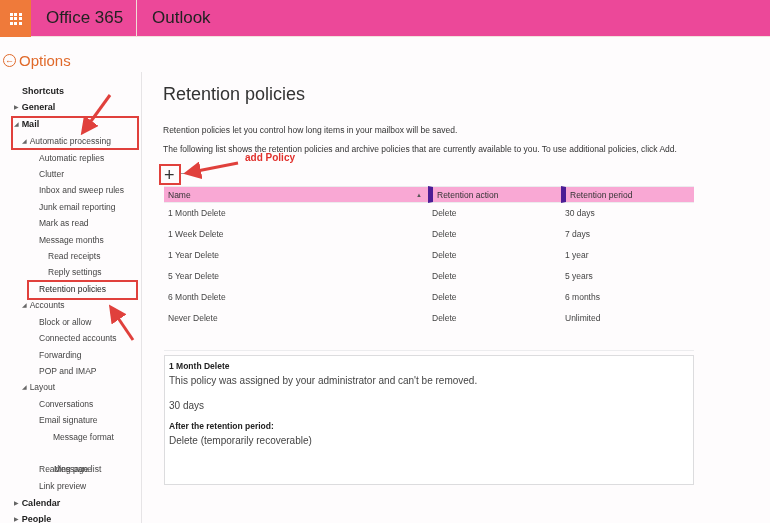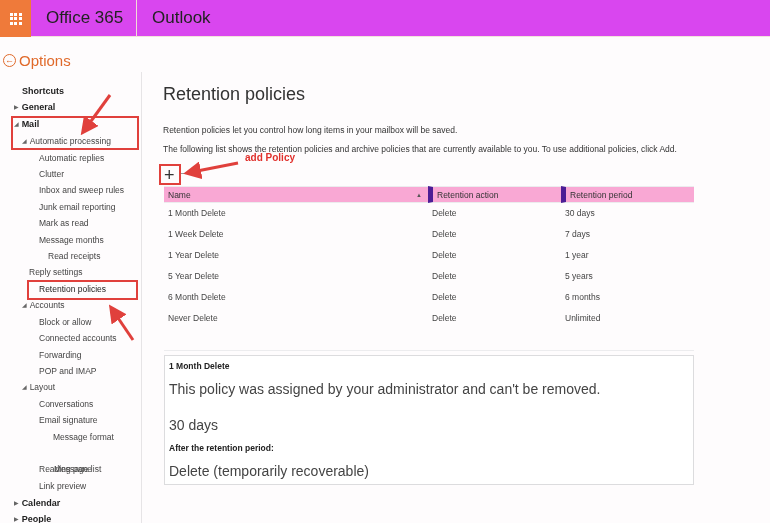--- a/index.html
+++ b/index.html
@@ -1,18 +1,18 @@
 <!DOCTYPE html>
 <html><head>
 <meta charset="utf-8">
 <style>
   * { box-sizing: border-box; margin: 0; padding: 0; }
   html, body { width: 770px; height: 523px; overflow: hidden; background: #fefcfd; font-family: "Liberation Sans", "DejaVu Sans", sans-serif; color: #333; }
 
-  .topbar { position: absolute; left: 0; top: 0; width: 770px; height: 37px; background: #d946ef; border-bottom: 1px solid #f2e2dc; padding-left: 32px; }
+  .topbar { position: absolute; left: 0; top: 0; width: 770px; height: 37px; background: #ec4899; border-bottom: 1px solid #f2e2dc; padding-left: 32px; }
   .waffle { position: absolute; left: 0; top: 0; width: 31px; height: 37px; background: #ef7a3a; display: flex; align-items: center; justify-content: center; cursor: pointer; }
   .waffle-grid { display: grid; grid-template-columns: repeat(3, 3px); grid-gap: 1.5px; }
   .waffle-grid i { width: 3px; height: 3px; background: #fff; display: block; }
   .brand { position: absolute; left: 46px; top: 8px; font-size: 17px; color: #222; }
   .app-divider { position: absolute; left: 136px; top: 0; width: 1px; height: 37px; background: #f0ddd6; }
   .app-name { position: absolute; left: 152px; top: 8px; font-size: 17px; color: #222; }
 
   .options-link { position: absolute; left: 3px; top: 52px; display: flex; align-items: center; color: #e06a2b; font-size: 15px; cursor: pointer; }
   .back-circle { width: 13px; height: 13px; border: 1.6px solid #e06a2b; border-radius: 50%; display: flex; align-items: center; justify-content: center; font-size: 9px; line-height: 1; margin-right: 3px; font-weight: bold; }
 
@@ -28,21 +28,21 @@
   .toolbar-btn { position: absolute; font-size: 18px; color: #333; cursor: pointer; line-height: 1; }
   .th { position: absolute; top: 186px; height: 17px; background: #f9a8d4; border-top: 1px solid #ececee; border-bottom: 1px solid #ececee; font-size: 8.5px; color: #333; padding-left: 4px; line-height: 16px; cursor: pointer; }
   .th-sep { border-left: 5px solid #4c1d95; }
   .sort-caret { position: absolute; right: 6px; top: 0; font-size: 6px; color: #555; }
   .row { position: absolute; left: 164px; width: 530px; height: 21px; cursor: pointer; }
   .cell { position: absolute; top: 4px; font-size: 8.5px; color: #444; white-space: nowrap; }
 
   .table-bottom { position: absolute; left: 164px; top: 350px; width: 530px; height: 1px; background: #ececee; }
   .details { position: absolute; left: 164px; top: 355px; width: 530px; height: 130px; border: 1px solid #dcdcde; background: #fff; padding: 5px 4px; }
   .d-title { font-size: 8.5px; font-weight: bold; color: #222; }
-  .d-text { font-size: 14px; color: #444; margin-top: 10px; }
+  .d-text { font-size: 10px; color: #444; margin-top: 4px; }
   .d-gap { height: 10px; }
 
   .annot-box { position: absolute; border: 2px solid #e0403c; pointer-events: none; }
   .annot-text { position: absolute; color: #e0302c; font-weight: bold; font-size: 10px; }
   svg.arrows { position: absolute; left: 0; top: 0; width: 770px; height: 523px; pointer-events: none; }
 </style>
 </head>
 <body>
 
 <div class="topbar">
@@ -77,21 +77,21 @@
 <div class="nav-item bold" style="left:14px; top:119px;"><span class="nav-arrow">◢</span><span>Mail</span></div>
 <div class="nav-item" style="left:22px; top:136px;"><span class="nav-arrow">◢</span><span>Automatic processing</span></div>
 
 <div class="nav-item" style="left:39px; top:153px;">Automatic replies</div>
 <div class="nav-item" style="left:39px; top:169px;">Clutter</div>
 <div class="nav-item" style="left:39px; top:185px;">Inbox and sweep rules</div>
 <div class="nav-item" style="left:39px; top:202px;">Junk email reporting</div>
 <div class="nav-item" style="left:39px; top:218px;">Mark as read</div>
 <div class="nav-item" style="left:39px; top:235px;">Message months</div>
 <div class="nav-item" style="left:39px; top:251px;padding-left:9px;">Read receipts</div>
-<div class="nav-item" style="left:29px; top:267px;">Reply settings</div>
+<div class="nav-item" style="left:48px; top:267px;">Reply settings</div>
 <div class="nav-item" style="left:39px; top:284px; color:#222;">Retention policies</div>
 
 <div class="nav-item" style="left:22px; top:300px;"><span class="nav-arrow">◢</span><span>Accounts</span></div>
 <div class="nav-item" style="left:39px; top:317px;">Block or allow</div>
 <div class="nav-item" style="left:39px; top:333px;">Connected accounts</div>
 <div class="nav-item" style="left:39px; top:350px;">Forwarding</div>
 <div class="nav-item" style="left:39px; top:366px;">POP and IMAP</div>
 
 <div class="nav-item" style="left:22px; top:382px;"><span class="nav-arrow">◢</span><span>Layout</span></div>
 <div class="nav-item" style="left:39px; top:399px;">Conversations</div>

